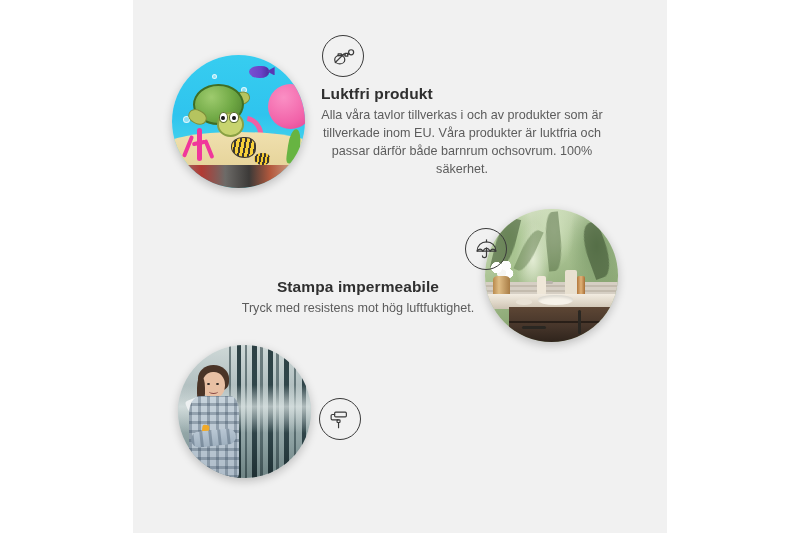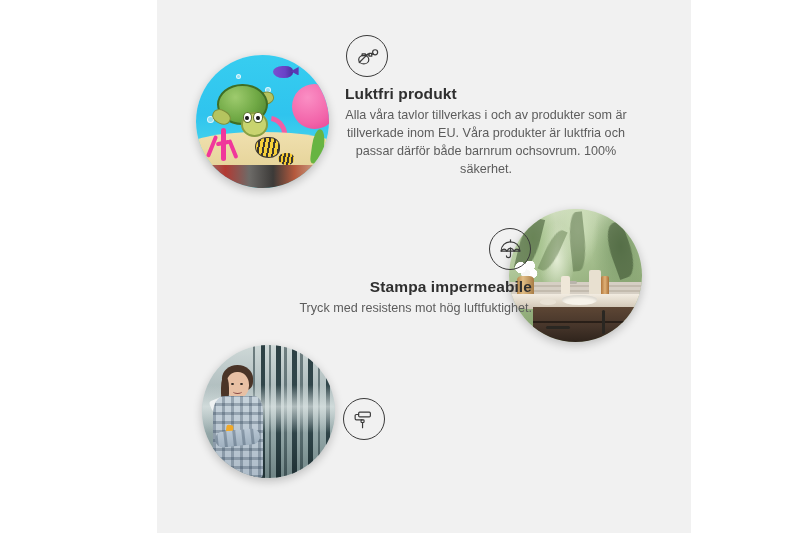--- a/index.html
+++ b/index.html
@@ -23,21 +23,20 @@
 
   
   .canvas {
     position: absolute;
     left: 133px;
     top: 0px;
     width: 534px;
     height: 533px;
     background: #f1f1f1;
     overflow: hidden;
-    margin-left: 24px;
   }
 
   
   .photo {
     position: absolute;
     border-radius: 50%;
     overflow: hidden;
     box-shadow: 0 3px 10px rgba(0,0,0,0.22);
   }
 
@@ -295,21 +294,21 @@
   }
   .roller-tape{
     position:absolute; left: 18%; top: 60%; width: 5%; height: 8%;
     background:#f0a929; border-radius: 2px; transform: rotate(8deg);
   }
 
   
   .feature { position: absolute; }
 
   .feature.f-odor   { left: 188px; top: 35px;  width: 300px; text-align: left; }
-  .feature.f-water  { left: 75px;  top: 228px; width: 300px; text-align: right; }
+  .feature.f-water  { left: 75px;  top: 228px; width: 300px; text-align: center; }
   .feature.f-mount  { left: 185px; top: 398px; width: 260px; text-align: left; }
 
   .feature-icon {
     width: 40px; height: 40px;
     border: 1.6px solid #3a3a3a;
     border-radius: 50%;
     display: flex; align-items: center; justify-content: center;
     margin-bottom: 7px;
   }
   .feature.f-odor  .feature-icon { margin-left: 1px; }

